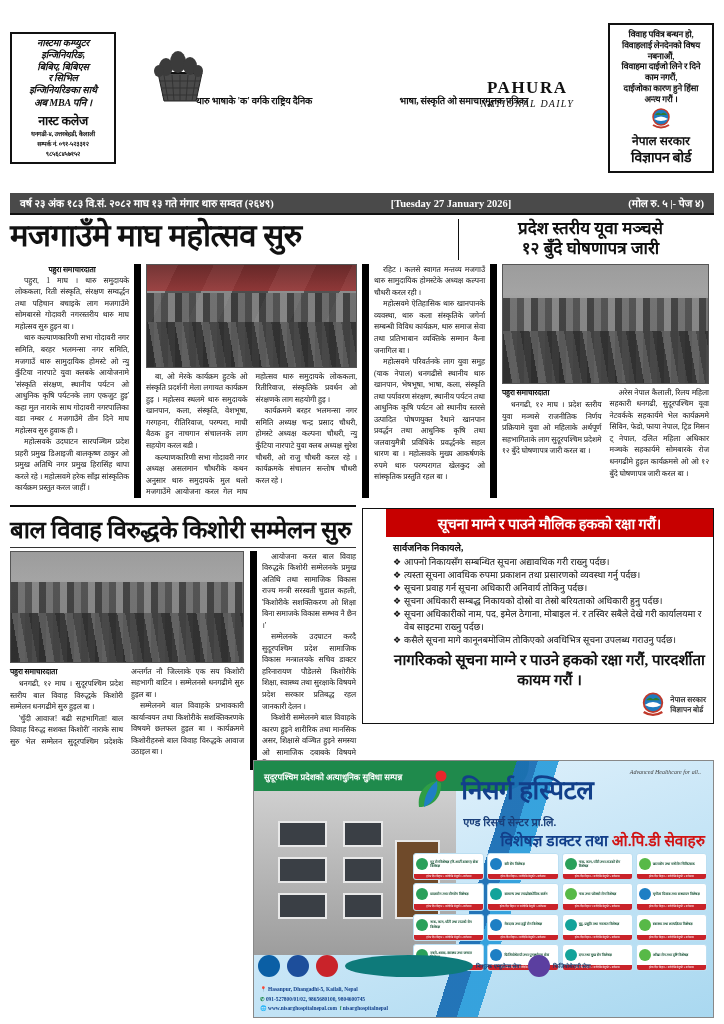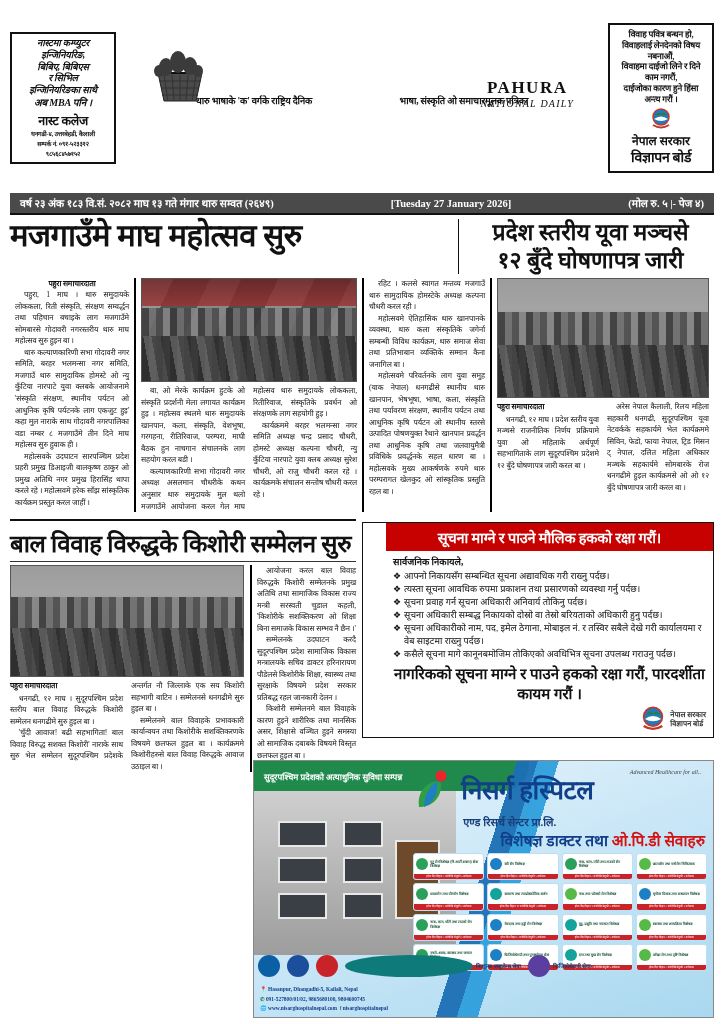--- a/index.html
+++ b/index.html
@@ -58,26 +58,26 @@
   .datebar .s1 { flex:0 0 auto; }
   .datebar .s2 { margin-left:auto; margin-right:auto; }
   .datebar .s3 { flex:0 0 auto; }
   .datebar-rule { height:2px; background:#111; }
 
   
   .hl-row { display:flex; margin-top:4px; }
   .hl-left { flex:0 0 448px; padding-right:6px; }
   .hl-right { flex:1; border-left:1.5px solid #111; padding-left:8px; }
   .headline-main { font-size:31px; font-weight:900; letter-spacing:-.5px; line-height:1.12; }
-  .headline-sub { font-size:23px; font-weight:900; line-height:1.2; text-align:center; }
+  .headline-sub { font-size:17px; font-weight:900; line-height:1.2; text-align:center; }
 
   
   .body-grid { display:flex; margin-top:4px; }
   .col { padding:0 5px; }
-  .colsep { border-left:2px solid #000000; }
+  .colsep { border-left:7px solid #000000; }
   .c1 { flex:0 0 124px; }
   .c23 { flex:0 0 228px; }
   .c4 { flex:0 0 128px; }
   .c56 { flex:1 1 auto; }
 
   .byline { font-size:7.6px; font-weight:700; text-align:center; margin-bottom:1px; letter-spacing:-.2px;}
   .bodytext { font-size:7.6px; line-height:1.52; text-align:justify; letter-spacing:-.1px; }
   .bodytext p { margin:0 0 0 0; text-indent:9px; }
   .twocol { column-count:2; column-gap:8px; }
 

